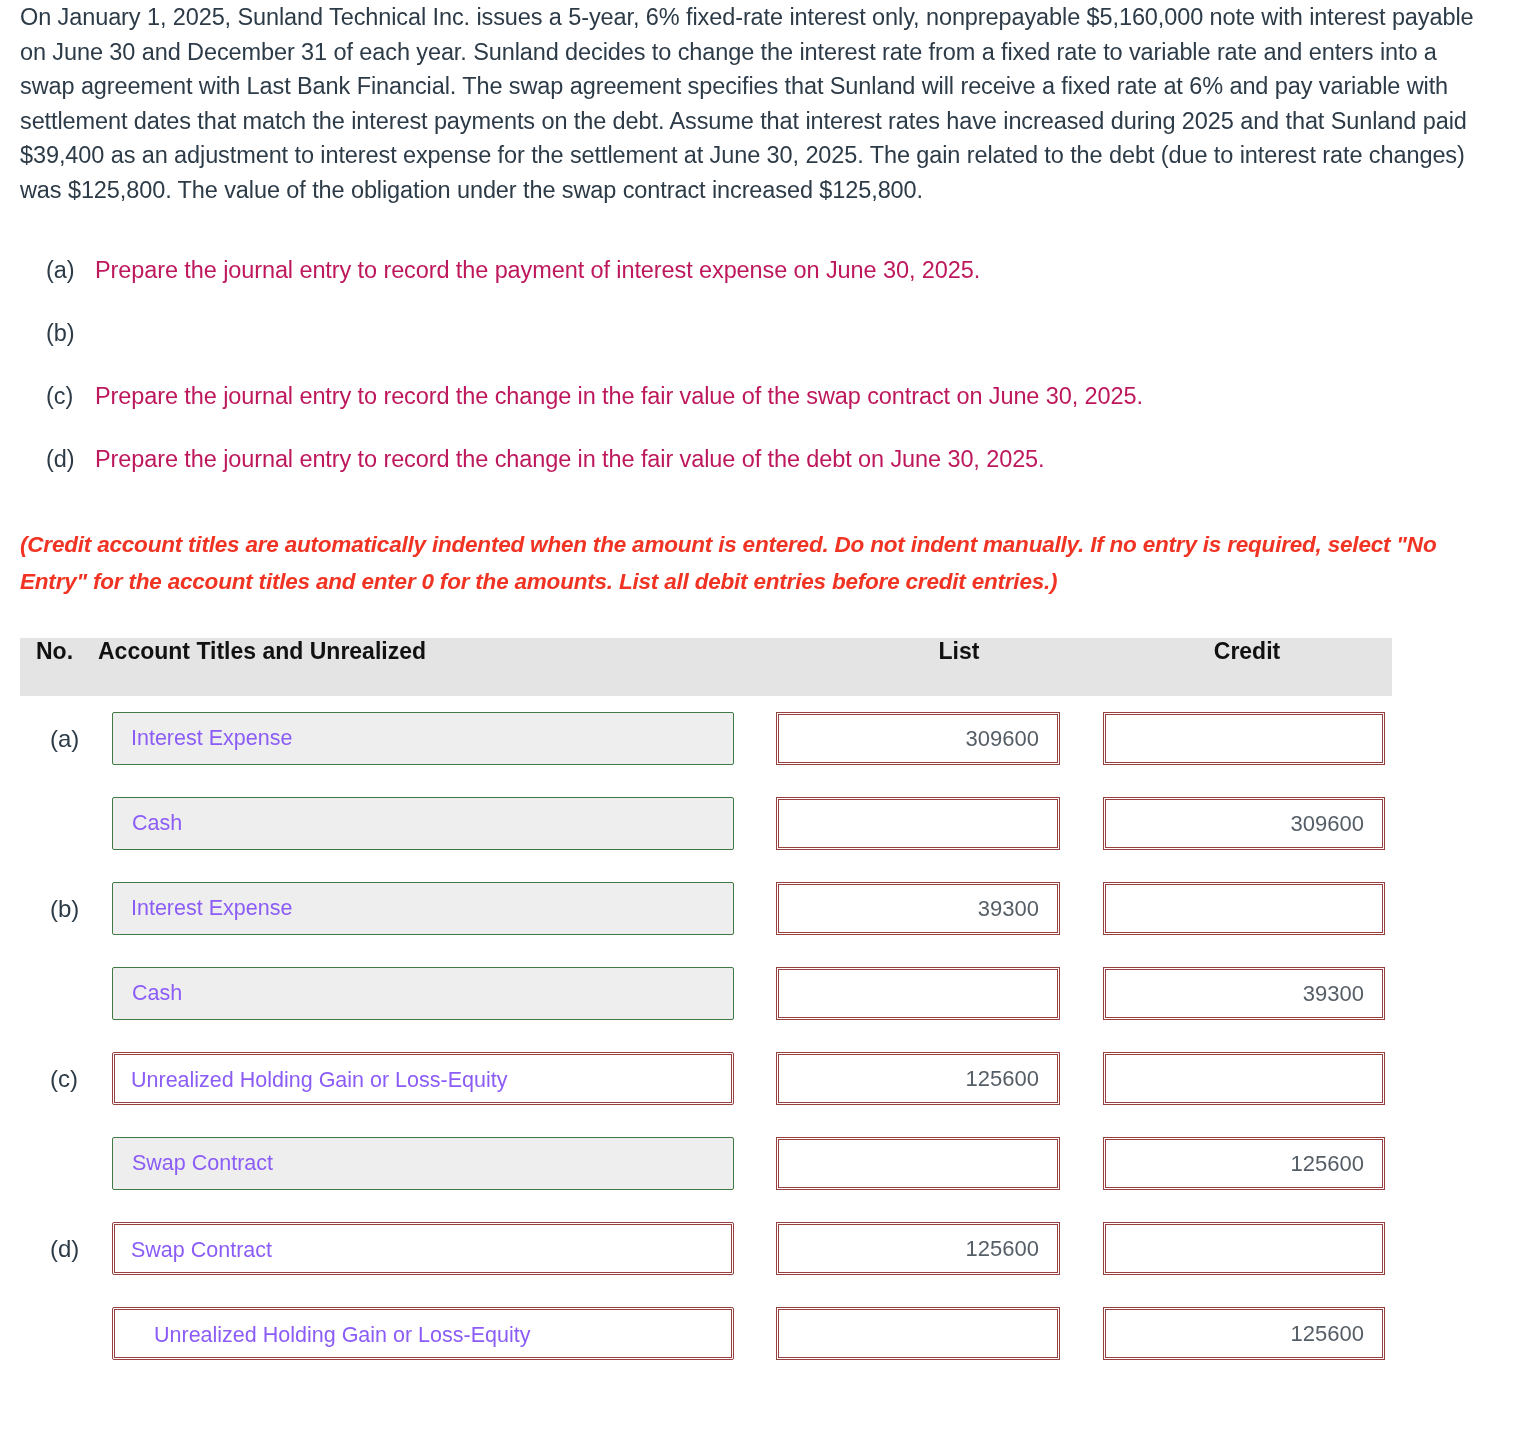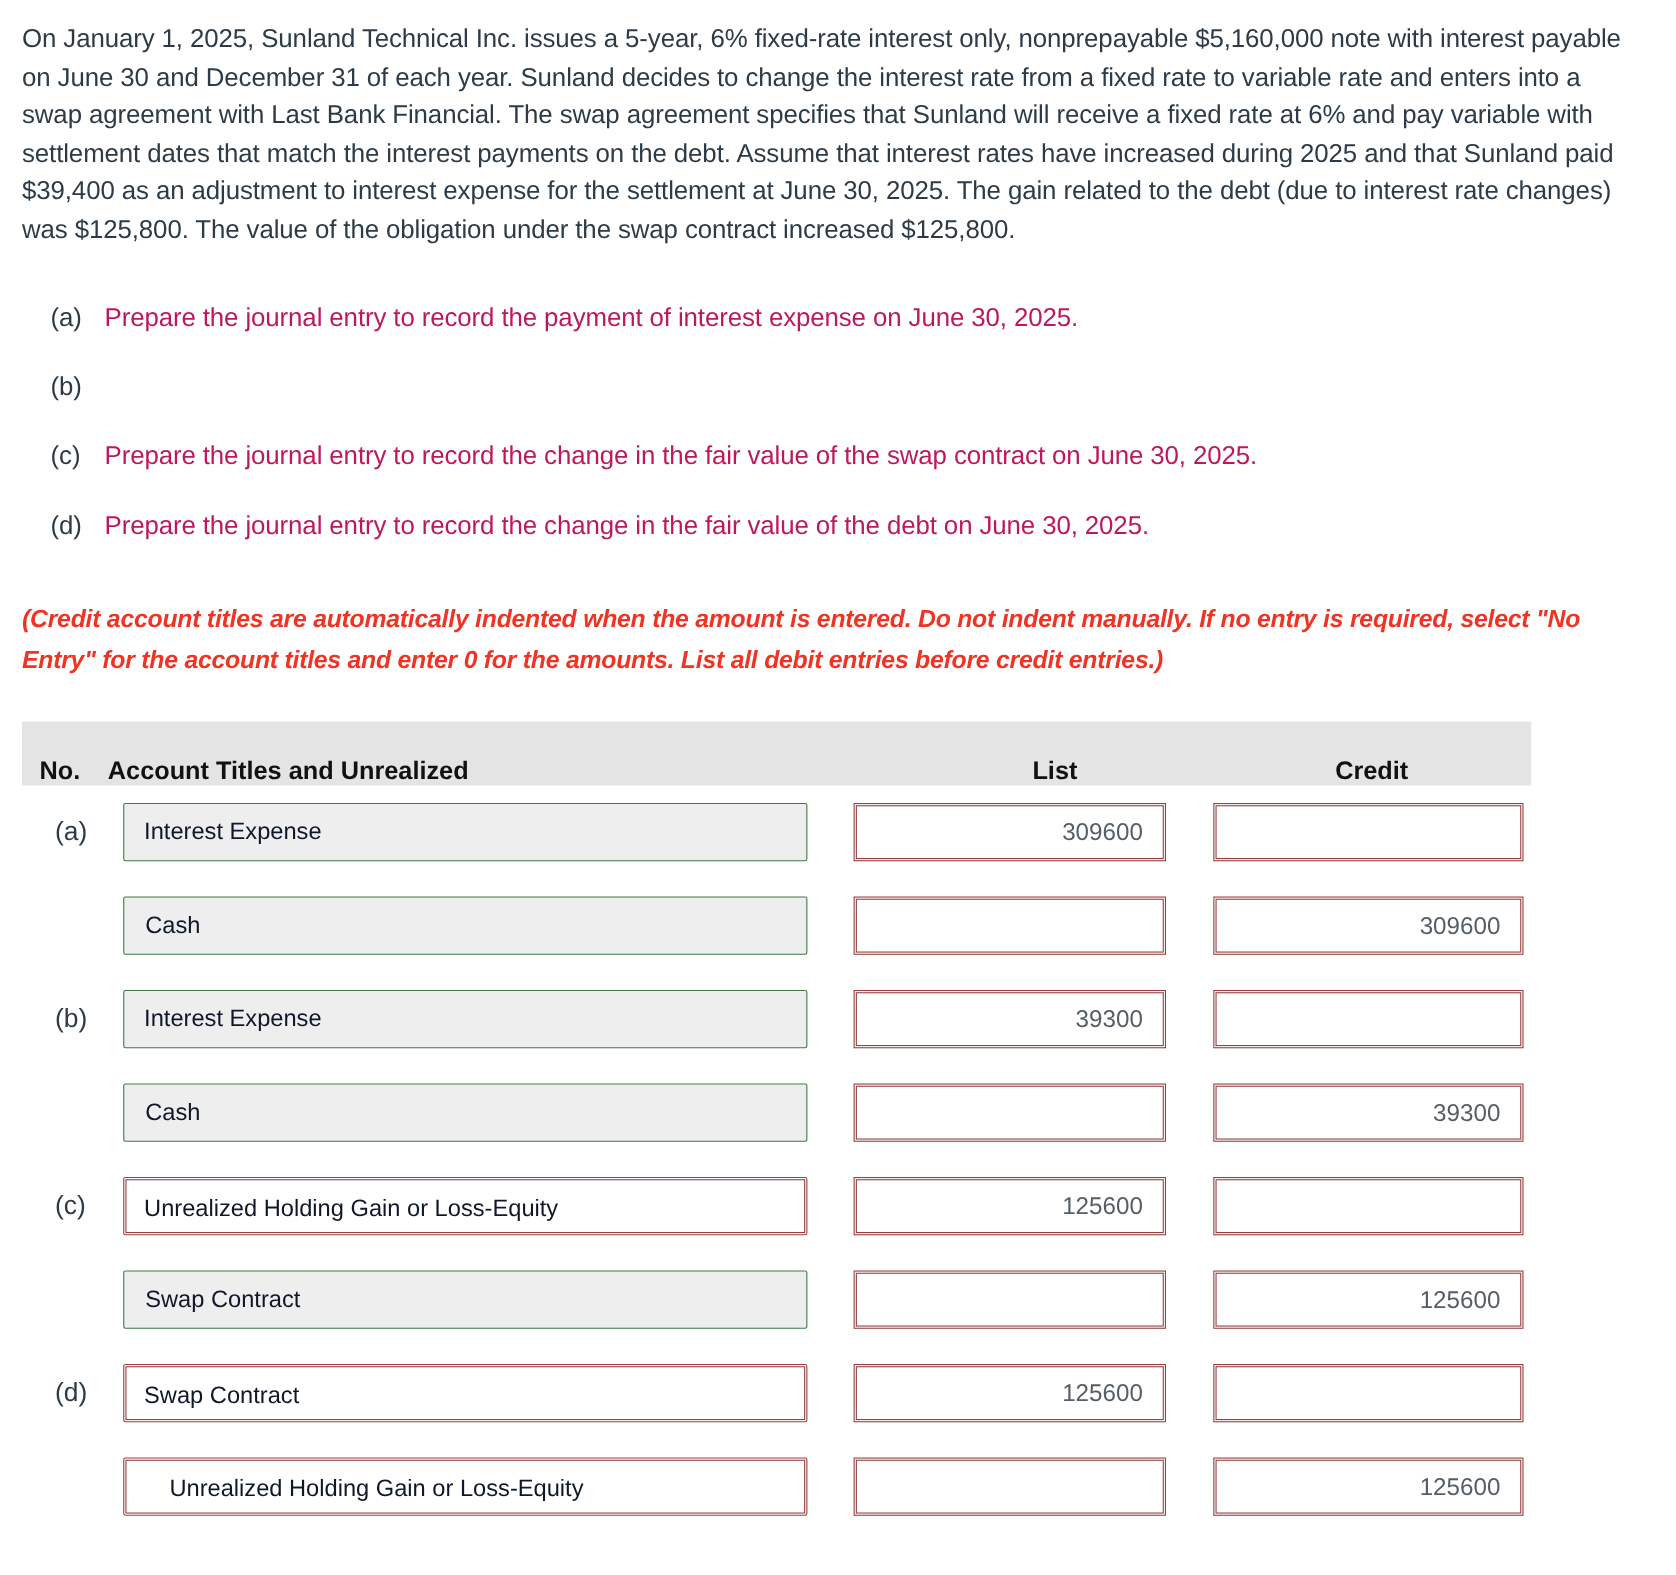--- a/index.html
+++ b/index.html
@@ -21,21 +21,20 @@
     height: 1432px;
     box-sizing: border-box;
     padding: 0 20px;
   }
 
   
   .problem {
     font-size: 23.5px;
     line-height: 34.5px;
     letter-spacing: -0.1px;
-    padding-top: 18px;
     color: #2c3b47;
     max-width: 1472px;
   }
 
   
   .req-list {
     margin-top: 48px;
   }
   .req-row {
     display: flex;
@@ -68,21 +67,21 @@
     letter-spacing: -0.2px;
   }
 
   
   .journal {
     margin-top: 38px;
     width: 1372px;
   }
   .jhead {
     display: flex;
-    align-items: flex-end;
+    align-items: flex-start;
     background: #e4e4e4;
     height: 58px;
     font-weight: bold;
     font-size: 23px;
     color: #111111;
   }
   .jhead .h-no {
     width: 78px;
     flex: 0 0 78px;
     padding-left: 16px;
@@ -130,21 +129,21 @@
     flex: 0 0 282px;
     margin-left: 43px;
   }
 
   
   .field-acct {
     box-sizing: border-box;
     height: 53px;
     line-height: 51px;
     font-size: 21.5px;
-    color: #0f172a;
+    color: #8b5cf6;
     background: #eeeeee;
     border: 1px solid #3f7a45;
     border-radius: 2px;
     padding-left: 18px;
     white-space: nowrap;
     overflow: hidden;
   }
   .field-acct.indent {
     padding-left: 19px;
   }

